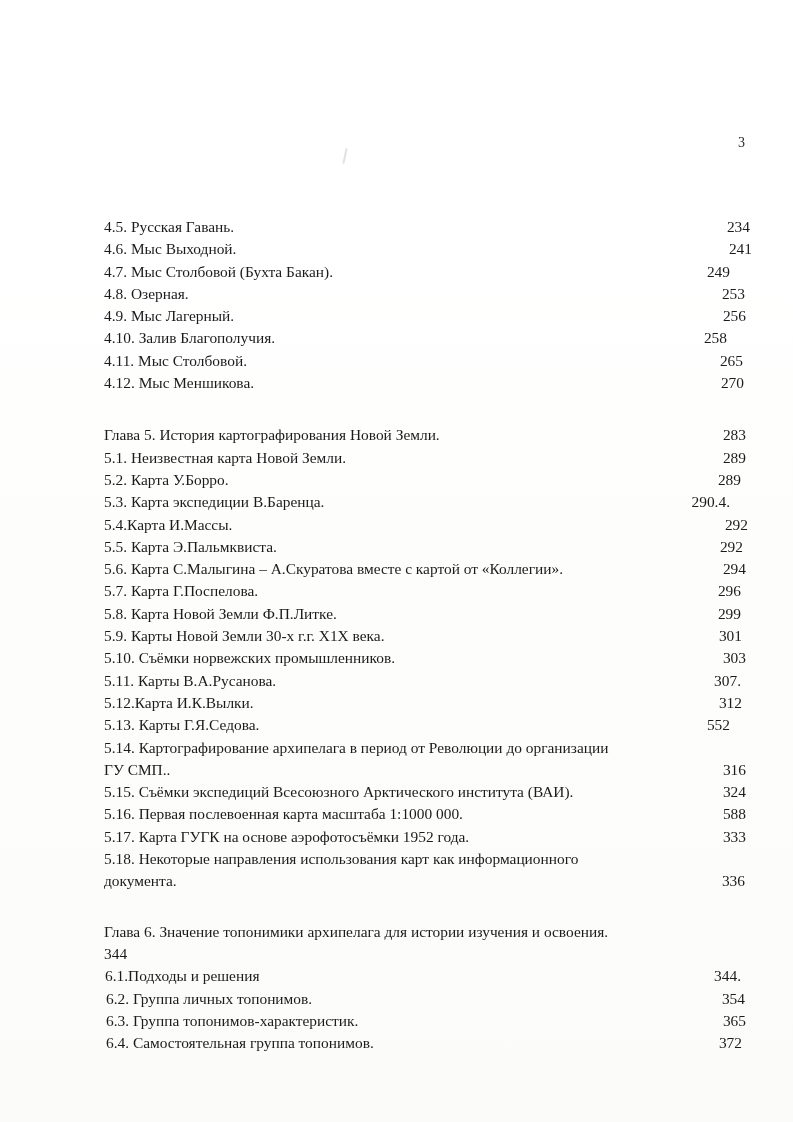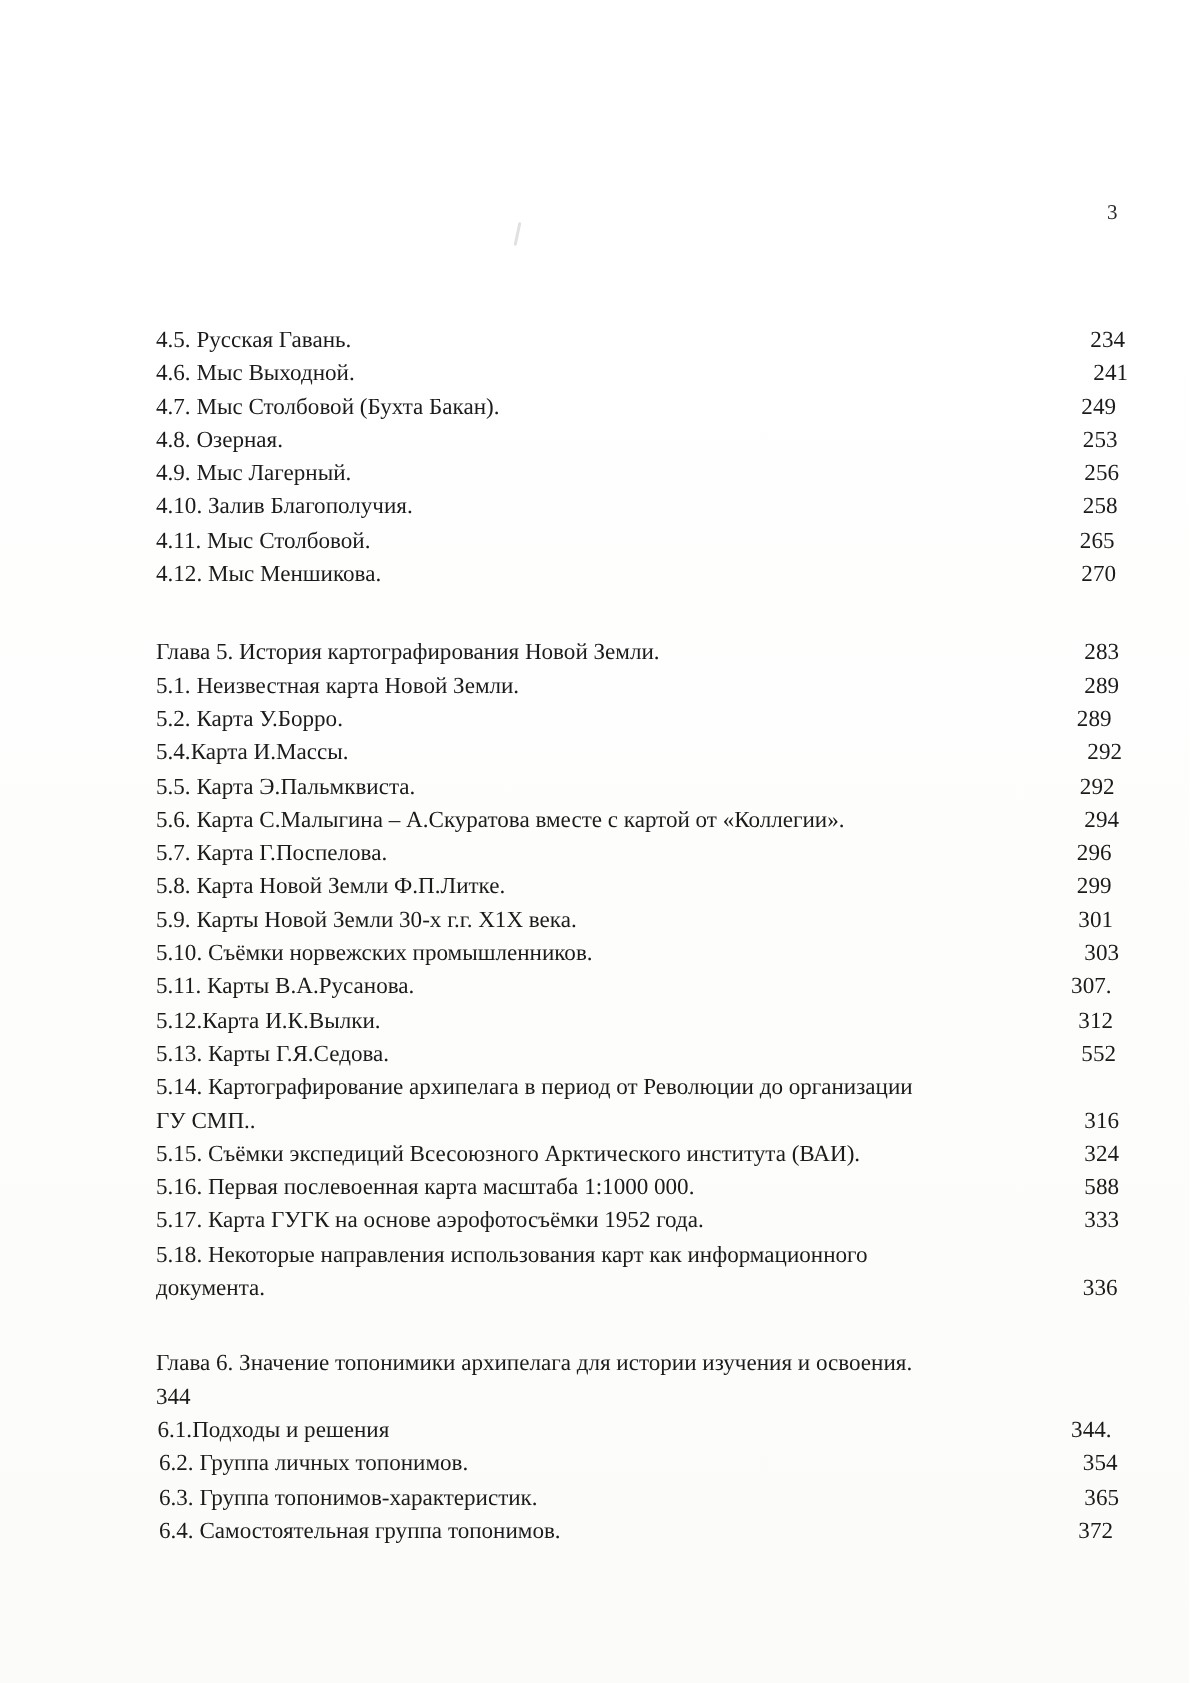--- a/index.html
+++ b/index.html
@@ -88,24 +88,24 @@
   .row.cont .label { padding-left: 0; }
 
   
   .row.orphan-number {
     display: block;
   }
 
   
   .j1  .pageno { right: -4px; }
   .j2  .pageno { right: -6px; }
-  .j3  .pageno { right: 2px;  }
+  .j3  .pageno { right: 16px;  }
   .j4  .pageno { right: 1px;  }
   .j5  .pageno { right: 0px;  }
-  .j6  .pageno { right: 1px;  }
+  .j6  .pageno { right: 19px;  }
   .j7  .pageno { right: 3px;  }
   .j8  .pageno { right: 2px; text-align: center;  }
   .j9  .pageno { right: 5px;  }
   .j10 .pageno { right: -2px; }
   .j11 .pageno { right: 4px;  }
 
   .nudge-1 { padding-left: 1px; }
   .nudge-2 { padding-left: 2px; }
 </style>
 </head>
@@ -163,20 +163,24 @@
       </div>
 
       <div class="row j5">
         <span class="label">5.1. Неизвестная карта Новой Земли.</span>
         <span class="pageno">289</span>
       </div>
       <div class="row j9">
         <span class="label">5.2. Карта У.Борро.</span>
         <span class="pageno">289</span>
       </div>
+      <div class="row j3">
+        <span class="label">5.3. Карта экспедиции В.Баренца.</span>
+        <span class="pageno">290.4.</span>
+      </div>
       <div class="row j10">
         <span class="label">5.4.Карта И.Массы.</span>
         <span class="pageno">292</span>
       </div>
       <div class="row j7">
         <span class="label">5.5. Карта Э.Пальмквиста.</span>
         <span class="pageno">292</span>
       </div>
       <div class="row j5">
         <span class="label">5.6. Карта С.Малыгина – А.Скуратова вместе с картой от «Коллегии».</span>

